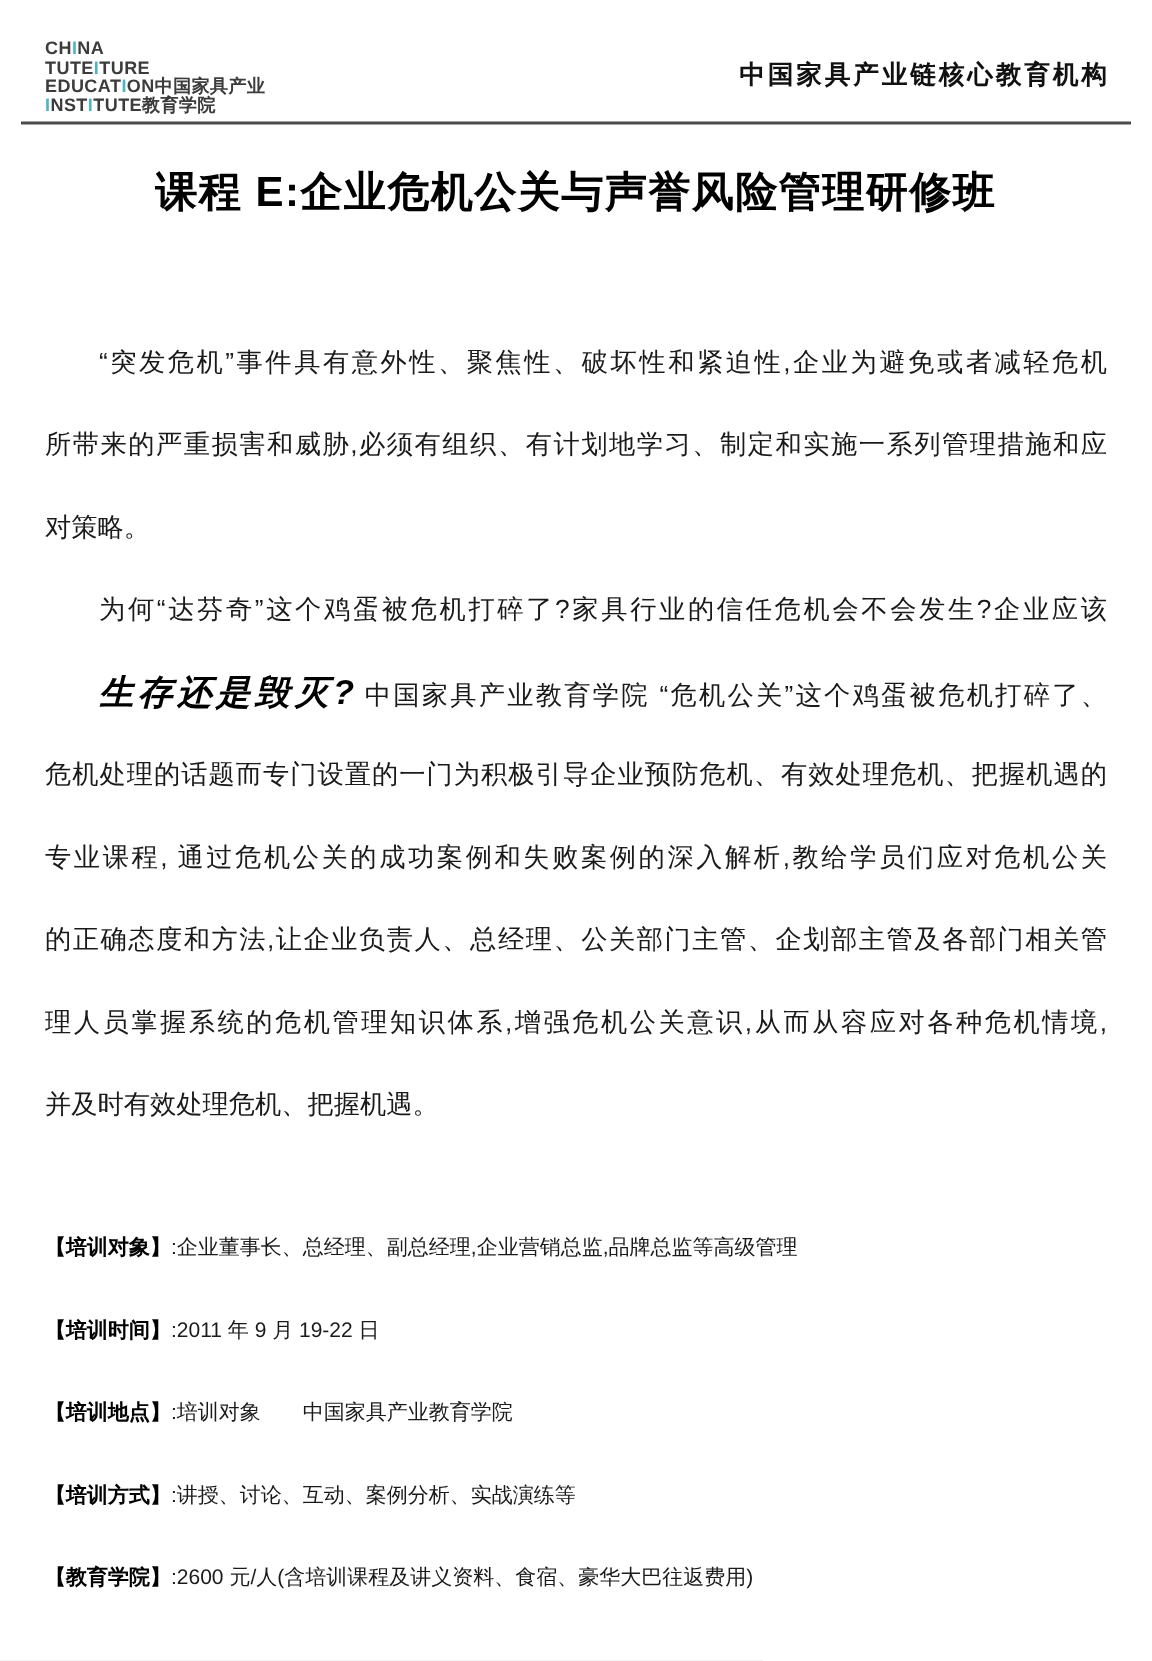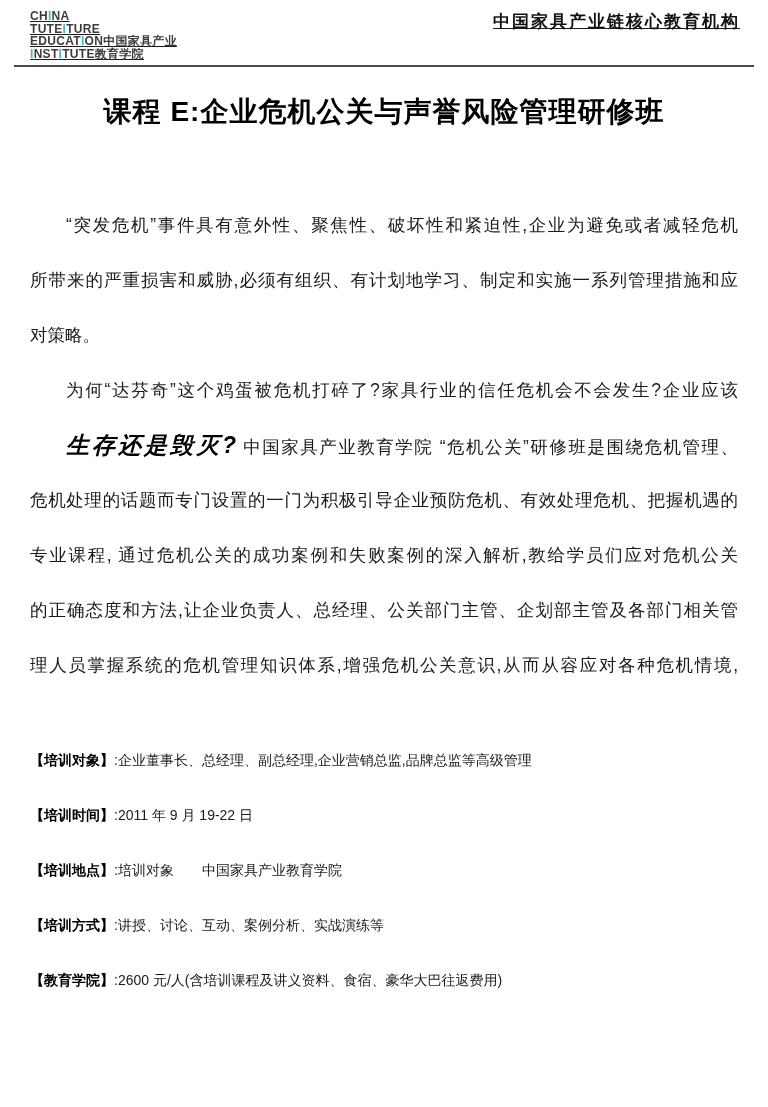--- a/index.html
+++ b/index.html
@@ -2,22 +2,22 @@
 <html><head>
 <meta charset="utf-8">
 <style>
   html,body { margin:0; padding:0; background:#e8e8e8; }
   .page {
     width:768px; height:1107px; background:#ffffff; margin:0 auto;
     font-family:"Liberation Sans", sans-serif; color:#1c1c1c;
     box-sizing:border-box; overflow:hidden; position:relative;
   }
   
-  .hdr { display:flex; justify-content:space-between; align-items:flex-start;
-         padding:10px 28px 3px 30px;text-decoration:underline; }
+  .hdr { display:flex; justify-content:space-between; align-items:center;
+         padding:26px 28px 3px 30px; }
   .logo { font-weight:bold; font-size:12px; line-height:12.5px;
           letter-spacing:0.3px; color:#3c3c3c; white-space:nowrap; }
   .accent { color:#4db4c4; }
   .tagline { font-weight:bold; font-size:17px; color:#111; padding-bottom:3px;
              letter-spacing:2px; }
   .rule { border-top:2px solid #4a4a4a; margin:2px 14px 0 14px; }
   
   .title { text-align:center; font-size:28px; font-weight:bold; color:#000;
            margin:26px 0 0 0; letter-spacing:1px; }
   
@@ -59,25 +59,26 @@
       <div class="line indent">“突发危机”事件具有意外性、聚焦性、破坏性和紧迫性,企业为避免或者减轻危机</div>
       <div class="line">所带来的严重损害和威胁,必须有组织、有计划地学习、制定和实施一系列管理措施和应</div>
       <div class="line end">对策略。</div>
     </section>
 
     <section>
       <div class="line indent">为何“达芬奇”这个鸡蛋被危机打碎了?家具行业的信任危机会不会发生?企业应该</div>
     </section>
 
     <section>
-      <div class="line indent"><span class="lead">生存还是毁灭?</span><span>中国家具产业教育学院 “危机公关”研修班是围绕危机管理、</span></div>
+      <div class="line indent"><span class="lead">生存还是毁灭?</span><span>中国家具产业教育学院 “危机公关”这个鸡蛋被危机打碎了、</span></div>
       <div class="line">危机处理的话题而专门设置的一门为积极引导企业预防危机、有效处理危机、把握机遇的</div>
       <div class="line">专业课程, 通过危机公关的成功案例和失败案例的深入解析,教给学员们应对危机公关</div>
       <div class="line">的正确态度和方法,让企业负责人、总经理、公关部门主管、企划部主管及各部门相关管</div>
       <div class="line">理人员掌握系统的危机管理知识体系,增强危机公关意识,从而从容应对各种危机情境,</div>
+      <div class="line end">并及时有效处理危机、把握机遇。</div>
     </section>
 
     <section class="info">
       <div class="info-line"><b class="ilabel">【培训对象】</b><span>:企业董事长、总经理、副总经理,企业营销总监,品牌总监等高级管理</span></div>
       <div class="info-line"><b class="ilabel">【培训时间】</b><span>:2011 年 9 月 19-22 日</span></div>
       <div class="info-line"><b class="ilabel">【培训地点】</b><span>:培训对象　　中国家具产业教育学院</span></div>
       <div class="info-line"><b class="ilabel">【培训方式】</b><span>:讲授、讨论、互动、案例分析、实战演练等</span></div>
       <div class="info-line"><b class="ilabel">【教育学院】</b><span>:2600 元/人(含培训课程及讲义资料、食宿、豪华大巴往返费用)</span></div>
     </section>
 

